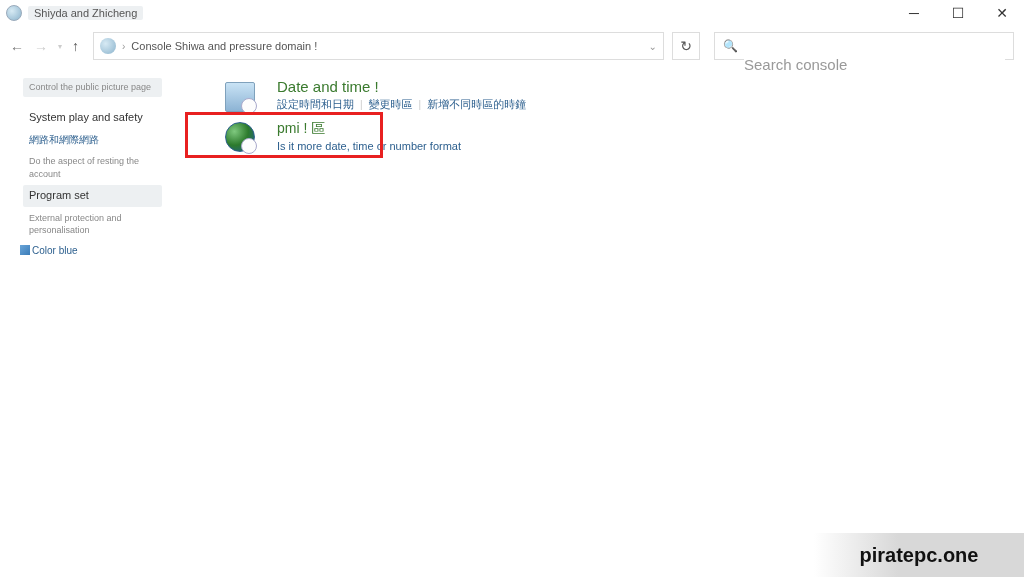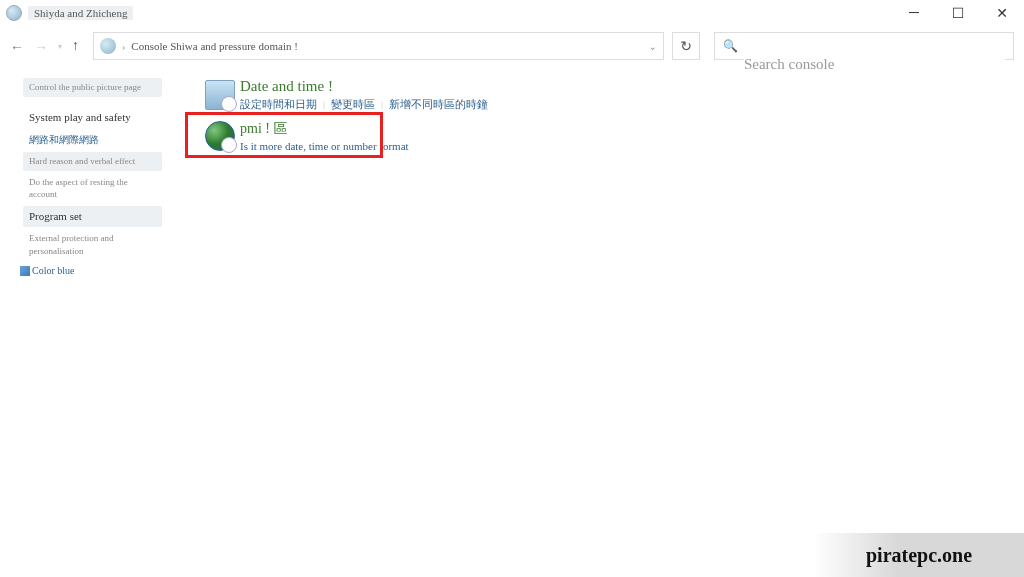--- a/index.html
+++ b/index.html
@@ -1,15 +1,15 @@
 <!DOCTYPE html>
 <html><head>
   <meta charset="utf-8">
   <style>
-    * { margin: 0; padding: 0; box-sizing: border-box; font-family: Liberation Serif, serif; }
+    * { margin: 0; padding: 0; box-sizing: border-box; font-family: Liberation Sans, sans-serif; }
     body { width: 1024px; height: 577px; background: #fff; overflow: hidden; position: relative; }
 
     
     .titlebar { height: 26px; display: flex; align-items: center; justify-content: space-between; padding-left: 6px; }
     .titlebar-left { display: flex; align-items: center; gap: 6px; }
     .titlebar-icon { width: 16px; height: 16px; border-radius: 50%; background: radial-gradient(circle at 35% 35%, #d7eaf4, #8bb3cc); border: 1px solid #9ab; }
     .titlebar-title { font-size: 11px; color: #555; background: #edf0f2; padding: 1px 6px; border-radius: 2px; }
     .win-controls { display: flex; height: 26px; }
     .win-btn { width: 44px; height: 26px; display: flex; align-items: center; justify-content: center; font-size: 14px; color: #333; cursor: pointer; }
 
@@ -38,21 +38,21 @@
     .side-item.hl { background: #edf0f2; color: #444; border-radius: 2px; }
     .side-item.bold { font-size: 11px; color: #333; }
     .side-item.link { color: #2c5f8e; }
     .side-item.tiny { font-size: 9px; color: #888; }
     .side-group { font-size: 10px; color: #444; padding: 8px 4px 2px 4px; }
     .side-sub { display: flex; align-items: center; gap: 2px; padding: 3px 14px; font-size: 10px; color: #2c5f8e; }
     .blue-sq { width: 10px; height: 10px; background: linear-gradient(135deg, #6aa5d8, #3a7cb8); }
 
     .main { flex: 1; padding: 12px 20px; position: relative; }
 
-    .entry { display: flex; gap: 5px; margin-bottom: 6px; align-items: center; }
+    .entry { display: flex; gap: 22px; margin-bottom: 6px; align-items: flex-end; margin-left: 20px; }
     .entry-icon { width: 30px; height: 30px; position: relative; flex-shrink: 0; }
     .entry-body { }
     .entry-title { font-size: 15px; color: #3a7a2e; margin-bottom: 2px; }
     .entry-title.sm { font-size: 14px; }
     .entry-links { display: flex; flex-wrap: wrap; gap: 6px; align-items: center; }
     .entry-link { font-size: 11px; color: #2c5f8e; cursor: pointer; }
     .sep { color: #ccc; font-size: 10px; }
 
     
     .dt-icon { background: linear-gradient(to bottom, #c9e3f5, #8cb3d4); border-radius: 2px; border: 1px solid #7fa1bc; }
@@ -103,21 +103,20 @@
     <input type="text" placeholder="Search console" style="">
   </div>
 </div>
 
 <div class="content">
   <div class="sidebar">
     <div class="side-item hl tiny">Control the public picture page</div>
     <div style="height:6px"></div>
     <div class="side-item bold">System play and safety</div>
     <div class="side-item link">網路和網際網路</div>
-    <div class="side-item hl tiny">Hard reason and verbal effect</div>
     <div class="side-item tiny">Do the aspect of resting the account</div>
     <div class="side-item hl bold">Program set</div>
     <div class="side-item tiny">External protection and personalisation</div>
     <div class="side-sub">
       <span class="blue-sq"></span>
       <span>Color blue</span>
     </div>
   </div>
 
   <div class="main">

